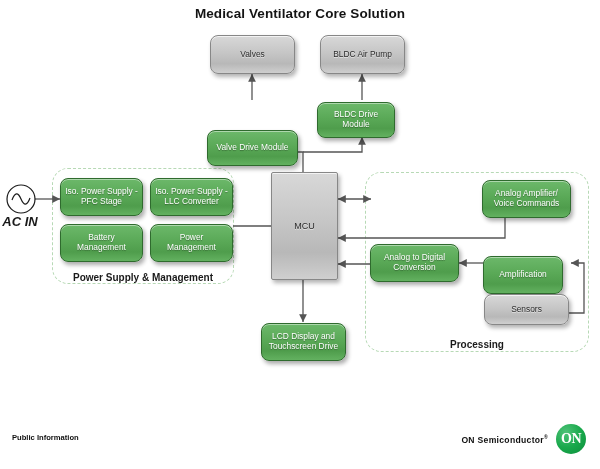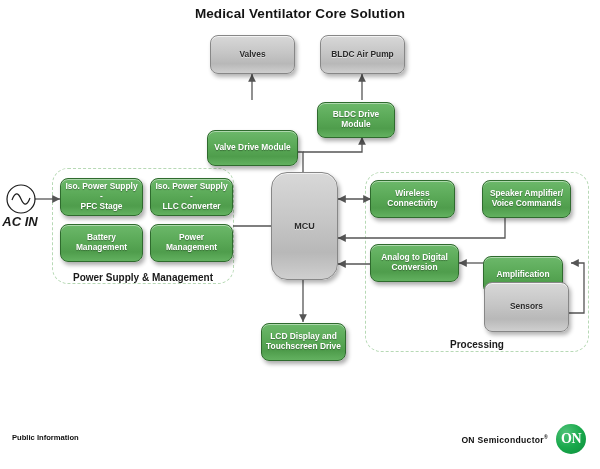--- a/index.html
+++ b/index.html
@@ -40,21 +40,20 @@
     box-sizing: border-box;
     border-radius: 8px;
     display: flex;
     align-items: center;
     justify-content: center;
     text-align: center;
     line-height: 1.18;
     font-size: 8.4px;
     padding: 14px 3px;
     z-index: 5;
-    font-weight: bold;
   }
 
   .node .lbl {
     display: block;
     width: 100%;
     white-space: pre-line;
   }
 
   .node.green {
     background: linear-gradient(180deg,#6cb86a 0%,#5aa957 45%,#4f9d4c 75%,#63b160 100%);
@@ -66,21 +65,21 @@
 
   .node.gray {
     background: linear-gradient(180deg,#d8d8d8 0%,#c6c6c6 45%,#b8b8b8 75%,#cfcfcf 100%);
     border: 1px solid #878787;
     color: #2b2b2b;
     text-shadow: 0 1px 0 rgba(255,255,255,0.55);
     box-shadow: 2px 3px 4px rgba(0,0,0,0.30), inset 0 1px 0 rgba(255,255,255,0.7);
   }
 
   .node.mcu {
-    border-radius: 16px;
+    border-radius: 2px;
     font-size: 9px;
   }
 
   
   .group {
     position: absolute;
     box-sizing: border-box;
     border: 1px dashed #b7d9b5;
     border-radius: 16px;
     background: transparent;
@@ -250,40 +249,36 @@
 
   <div class="node green" style="left:150px; top:224px; width:83px; height:38px;">
     <span class="lbl">Power
 Management</span>
   </div>
 
   <div class="node gray mcu" style="left:271px; top:172px; width:67px; height:108px;">
     <span class="lbl">MCU</span>
   </div>
 
-  <div class="node green" style="left:370px; top:180px; width:85px; height:38px;">
-    <span class="lbl">Wireless
-Connectivity</span>
-  </div>
 
   <div class="node green" style="left:482px; top:180px; width:89px; height:38px;">
-    <span class="lbl">Speaker Amplifier/
+    <span class="lbl">Analog Amplifier/
 Voice Commands</span>
   </div>
 
   <div class="node green" style="left:370px; top:244px; width:89px; height:38px;">
     <span class="lbl">Analog to Digital
 Conversion</span>
   </div>
 
   <div class="node green" style="left:483px; top:244px; width:80px; height:38px;margin-top:12px;">
     <span class="lbl">Amplification</span>
   </div>
 
-  <div class="node gray" style="left:484px; top:282px; width:85px; height:50px;">
+  <div class="node gray" style="left:484px; top:294px; width:85px; height:31px;">
     <span class="lbl">Sensors</span>
   </div>
 
   <div class="node green" style="left:261px; top:323px; width:85px; height:38px;">
     <span class="lbl">LCD Display and
 Touchscreen Drive</span>
   </div>
 
   <div id="footer-left">Public Information</div>
 

